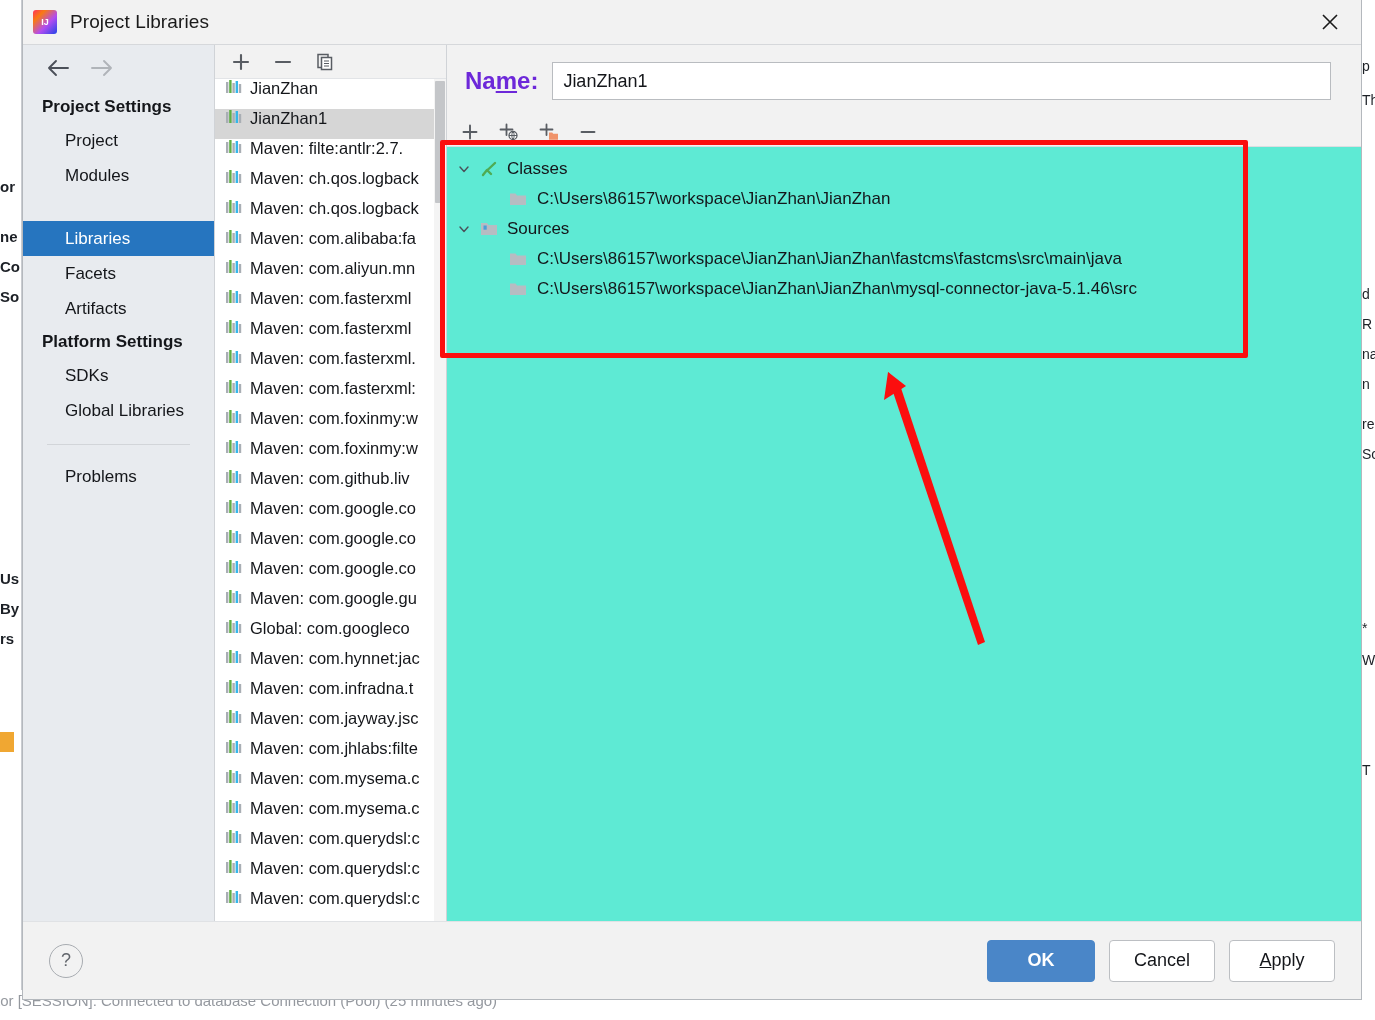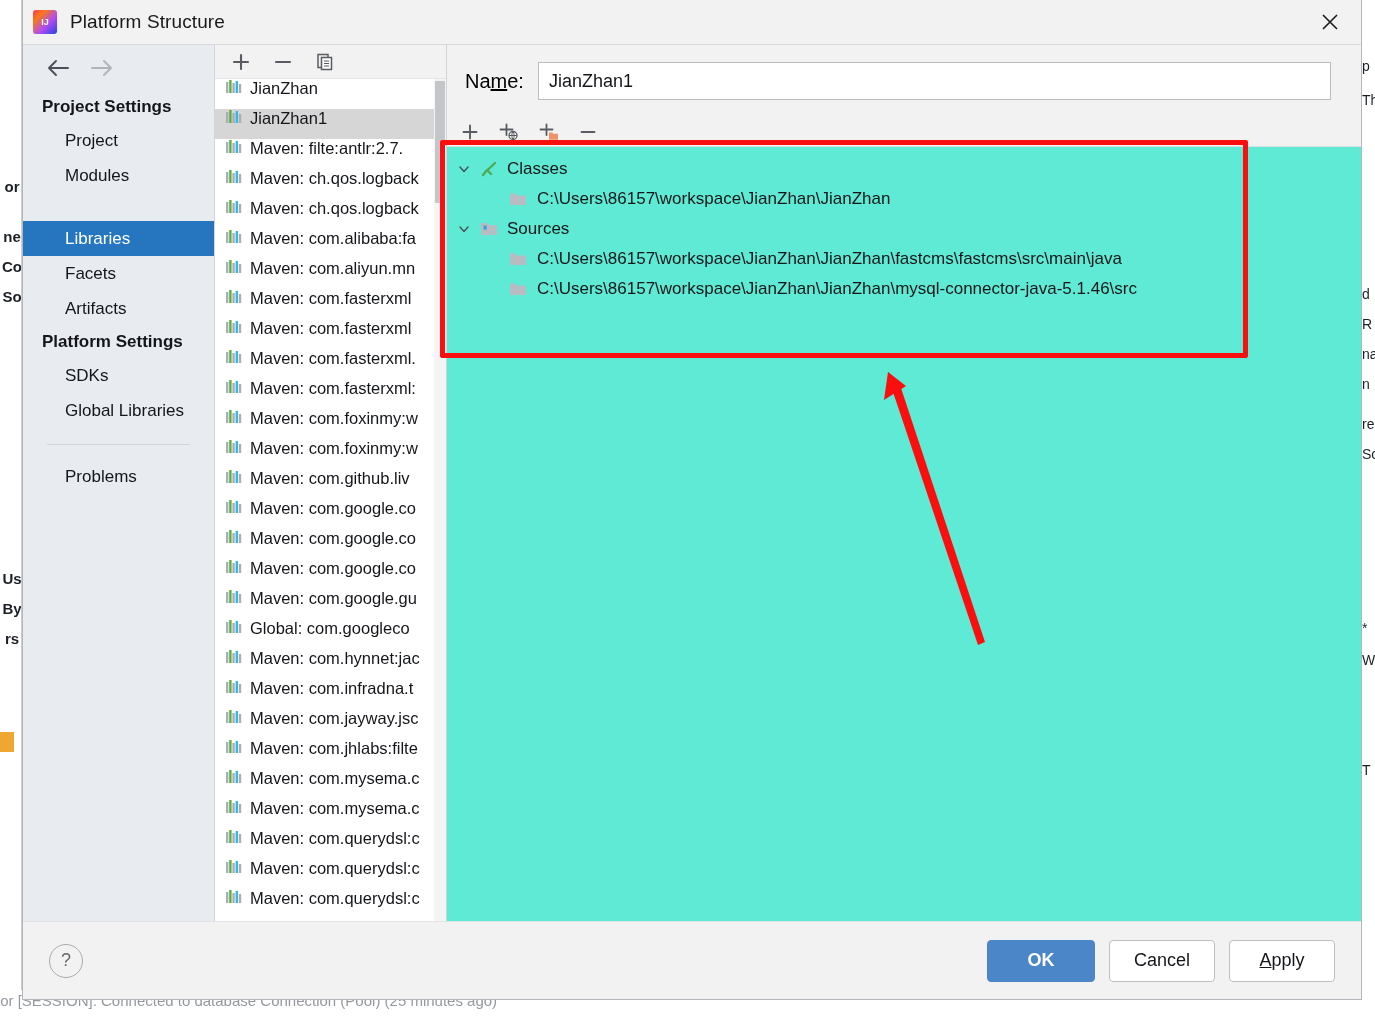--- a/index.html
+++ b/index.html
@@ -18,21 +18,21 @@
   }
   .bg-left-strip {
     position: absolute; left: 0; top: 0; width: 22px; height: 990px;
     background: #ffffff;
     border-right: 1px solid #c9ccd1;
     overflow: hidden;
   }
   .bg-left-text {
     position: absolute; left: 0; width: 24px;
     font-size: 15px; color: #1c2026; font-weight: bold;
-    white-space: nowrap; overflow: hidden; text-align: center;
+    white-space: nowrap; overflow: hidden;
   }
   .bg-right-strip {
     position: absolute; left: 1362px; top: 0; width: 13px; height: 990px;
     background: #ffffff; overflow: hidden;
   }
   .bg-right-text {
     position: absolute; left: 0; width: 14px;
     font-size: 14px; color: #1c2026; white-space: nowrap; overflow: hidden;
   }
   .bg-strip-accent {
@@ -148,21 +148,21 @@
     position: absolute; left: 1px; width: 10px; top: 2px; height: 122px;
     background: #c4c6c9; border-radius: 1px;
   }
 
   
   .detail-col { flex: 1; display: flex; flex-direction: column; background: #f2f2f2; min-width: 0; }
   .name-row {
     height: 72px; min-height: 72px; display: flex; align-items: center;
     padding: 0 30px 0 18px; gap: 14px;
   }
-  .name-label { font-size: 20px; color: #000000; white-space: nowrap; }
+  .name-label { font-size: 24px; color: #6d28d9; white-space: nowrap; font-weight: bold; }
   .name-label u { text-decoration: underline; }
   .name-input {
     flex: 1; height: 38px; background: #ffffff;
     border: 1px solid #b9bcc0;
     font-size: 18px; color: #14161a; padding: 0 10px;
     font-family: "Liberation Sans", sans-serif;
   }
   .roots-toolbar {
     height: 30px; min-height: 30px; background: #f2f2f2;
     display: flex; align-items: center; gap: 20px; padding-left: 14px;
@@ -248,21 +248,21 @@
 
   <div class="bg-bottom-bar">
     <div class="bg-bottom-text" style="top:2px;">tor [SESSION]: Connected to database  Connection (Pool)  (25 minutes ago)</div>
   </div>
 </div>
 
 <div id="dialog">
 
   <div class="titlebar">
     <div class="ij-logo"></div>
-    <div class="title-text">Platform Structure</div>
+    <div class="title-text">Project Libraries</div>
     <div class="close-btn">
       <svg width="20" height="20" viewBox="0 0 20 20">
         <path d="M3 3 L17 17 M17 3 L3 17" stroke="#1a1a1a" stroke-width="1.6" fill="none"></path>
       </svg>
     </div>
   </div>
 
   <div class="dlg-body">
 
     <div class="nav-col">

